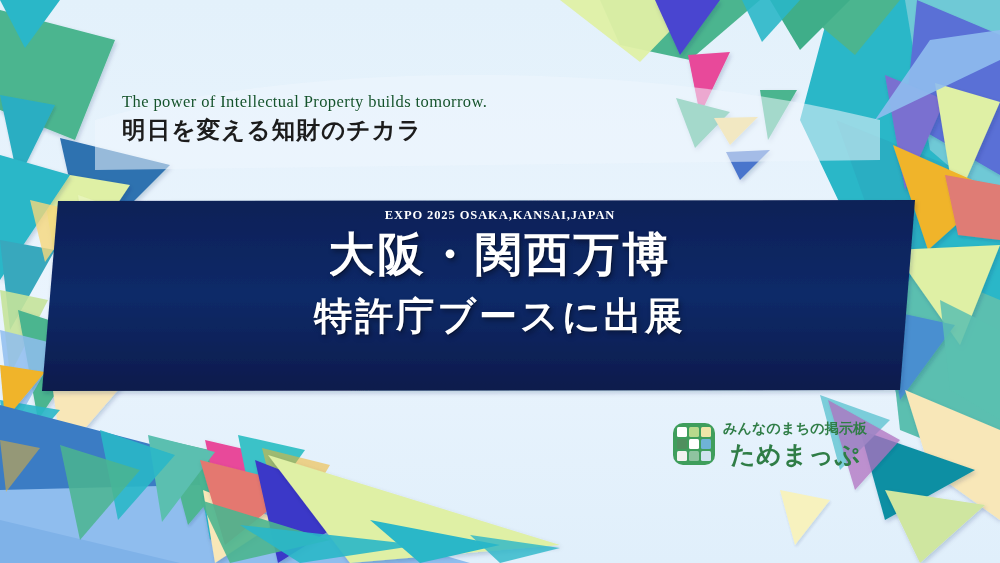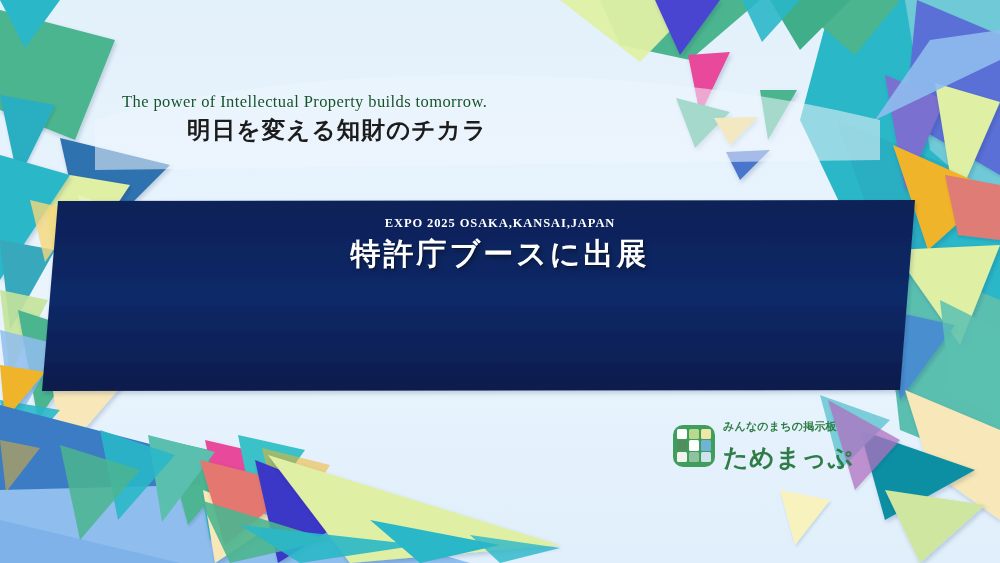--- a/index.html
+++ b/index.html
@@ -42,26 +42,25 @@
   }
   .tagline-jp {
     font-family: "DejaVu Serif", "Liberation Serif", serif;
     font-weight: 700;
     font-size: 23.5px;
     letter-spacing: 1.2px;
     color: #1c1c1c;
     white-space: nowrap;
     line-height: 1.35;
     margin-top: 2px;
-    text-align: right;
   }
   .banner-text-wrap {
     position: absolute;
     left: 0;
-    top: 200px;
+    top: 192px;
     width: 1000px;
     height: 192px;
     z-index: 6;
     display: flex;
     flex-direction: column;
     align-items: center;
     justify-content: flex-start;
     pointer-events: none;
   }
   .expo-line {
@@ -83,23 +82,23 @@
     text-shadow:
        1px 1px 0 rgba(0,0,0,0.28),
        2px 3px 5px rgba(0,0,0,0.35);
   }
   .headline-1 {
     font-size: 46px;
     line-height: 1.12;
     margin-top: 6px;
   }
   .headline-2 {
-    font-size: 30px;
+    font-size: 38px;
     line-height: 1.12;
-    margin-top: 6px;
+    margin-top: 14px;
   }
 
   
   .logo {
     position: absolute;
     left: 673px;
     top: 421px;
     z-index: 7;
     display: flex;
     align-items: center;
@@ -123,24 +122,24 @@
     gap: 1.5px;
   }
   .logo-grid i {
     display: block;
     border-radius: 1.5px;
   }
   .logo-text { display: flex; flex-direction: column; line-height: 1; }
   .logo-sub {
     font-family: "DejaVu Sans", "Liberation Sans", sans-serif;
     font-weight: 700;
-    font-size: 11px;
+    font-size: 14px;
     letter-spacing: 0.2px;
     color: #2f6e44;
-    margin-bottom: 13px;
+    margin-bottom: 7px;
   }
   .logo-name {
     font-family: "DejaVu Sans", "Liberation Sans", sans-serif;
     font-weight: 700;
     font-size: 25px;
     letter-spacing: 0.5px;
     color: #2f7d46;
   }
 </style>
 </head>
@@ -258,20 +257,21 @@
     </g>
   </svg>
 
   <div class="tagline-wrap">
     <div class="tagline-en">The power of Intellectual Property builds tomorrow.</div>
     <div class="tagline-jp">明日を変える知財のチカラ</div>
   </div>
 
   <div class="banner-text-wrap">
     <div class="expo-line">EXPO 2025 OSAKA,KANSAI,JAPAN</div>
+    <div class="headline headline-1">大阪・関西万博</div>
     <div class="headline headline-2">特許庁ブースに出展</div>
   </div>
 
   <div class="logo">
     <div class="logo-mark" style="background: rgb(63, 158, 92);">
       <div class="logo-grid">
         <i style="background: rgb(255, 255, 255);"></i>
         <i style="background: rgb(184, 217, 140);"></i>
         <i style="background: rgb(240, 230, 168);"></i>
         <i style="background: rgb(79, 143, 94);"></i>

